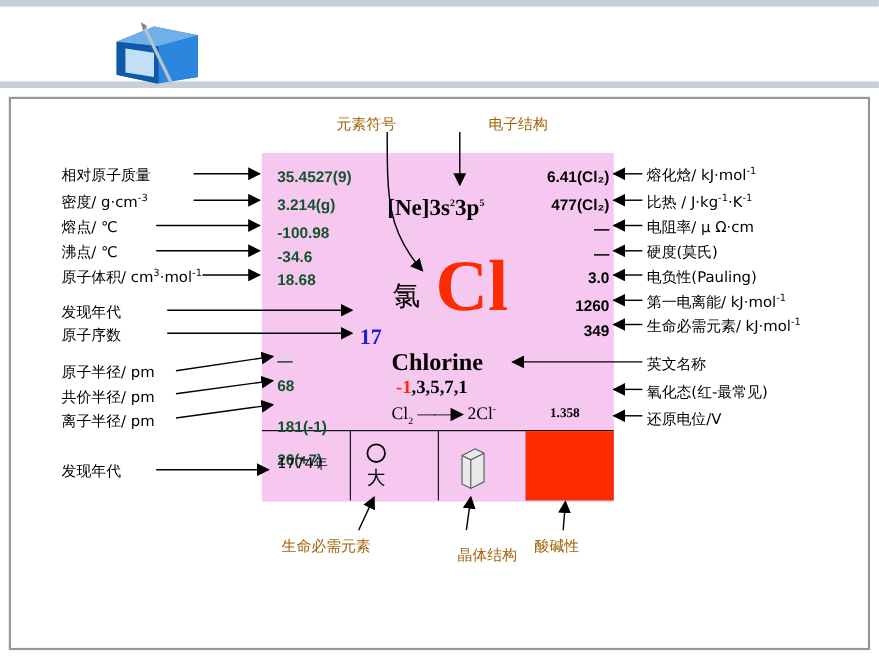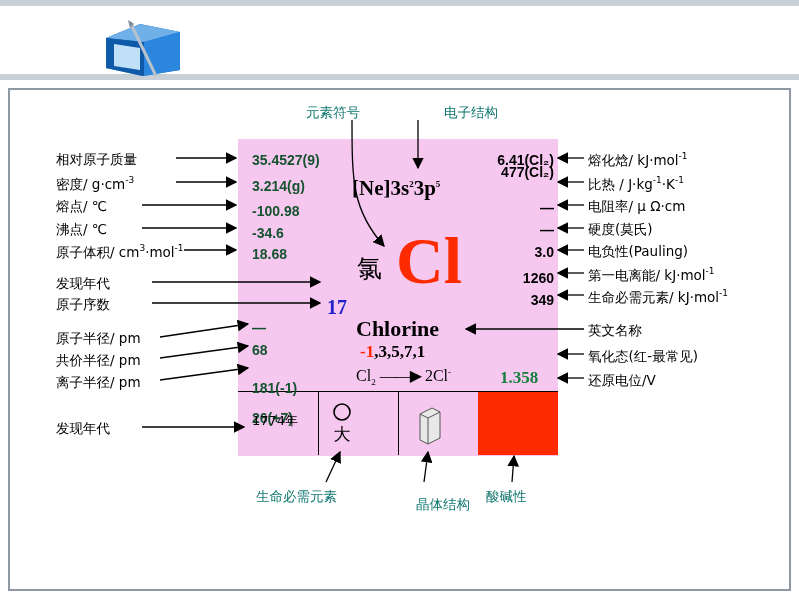--- a/index.html
+++ b/index.html
@@ -50,21 +50,21 @@
   
   .llabel{
     position:absolute;font-size:13.5px;color:#000;white-space:nowrap;
     font-family:"DejaVu Sans", sans-serif;
   }
   .rlabel{
     position:absolute;font-size:13.5px;color:#000;white-space:nowrap;
     font-family:"DejaVu Sans", sans-serif;
   }
   .blabel{
-    position:absolute;font-size:13.5px;color:#0f766e;white-space:nowrap;
+    position:absolute;font-size:13.5px;color:#a16207;white-space:nowrap;
     font-family:"DejaVu Sans", sans-serif;
   }
   sup{font-size:9px;}
   sub{font-size:9px;}
   
   #symbol{
     position:absolute;left:396px;top:228px;
     font-family:"Liberation Serif", serif;
     font-size:66px;color:#ff2b00;font-weight:bold;line-height:66px;
   }
@@ -88,21 +88,21 @@
     position:absolute;left:360px;top:342px;
     font-family:"Liberation Serif", serif;font-size:17px;color:#000;font-weight:bold;
   }
   #oxidation .red{color:#ff2b00;}
   #reaction{
     position:absolute;left:356px;top:366px;
     font-family:"Liberation Serif", serif;font-size:16px;color:#000;
   }
   #redox{
     position:absolute;left:500px;top:368px;
-    font-family:"Liberation Serif", serif;font-size:17px;color:#15803d;font-weight:bold;
+    font-family:"Liberation Serif", serif;font-size:12px;color:#000000;font-weight:bold;
   }
   #year{
     position:absolute;left:252px;top:412px;
     font-family:"DejaVu Sans", sans-serif;font-size:13px;color:#000;
   }
   
   #life-icon{position:absolute;left:324px;top:400px;width:36px;height:46px;}
   #crystal-icon{position:absolute;left:412px;top:400px;width:36px;height:46px;}
   svg{display:block;overflow:visible;}
   #arrows{position:absolute;left:0;top:0;width:799px;height:599px;pointer-events:none;}
@@ -139,21 +139,21 @@
 <div class="cardleft" style="top:178px;">3.214(g)</div>
 <div class="cardleft" style="top:203px;">-100.98</div>
 <div class="cardleft" style="top:225px;">-34.6</div>
 <div class="cardleft" style="top:246px;">18.68</div>
 <div class="cardleft" style="top:320px;">—</div>
 <div class="cardleft" style="top:342px;">68</div>
 <div class="cardleft" style="top:362px;margin-top:48px;">26(+7)</div>
 <div class="cardleft" style="top:380px;">181(-1)</div>
 
 <div class="cardright" style="left:458px;width:96px;top:152px;">6.41(Cl₂)</div>
-<div class="cardright" style="left:458px;width:96px;top:164px;">477(Cl₂)</div>
+<div class="cardright" style="left:458px;width:96px;top:178px;">477(Cl₂)</div>
 <div class="cardright" style="left:458px;width:96px;top:200px;">—</div>
 <div class="cardright" style="left:458px;width:96px;top:222px;">—</div>
 <div class="cardright" style="left:458px;width:96px;top:244px;">3.0</div>
 <div class="cardright" style="left:458px;width:96px;top:270px;">1260</div>
 <div class="cardright" style="left:458px;width:96px;top:292px;">349</div>
 
 <div id="electron-config"><span>[Ne]3s</span><sup>2</sup><span>3p</span><sup>5</sup></div>
 
 <div id="symbol">Cl</div>
 <div id="cn-name">氯</div>

